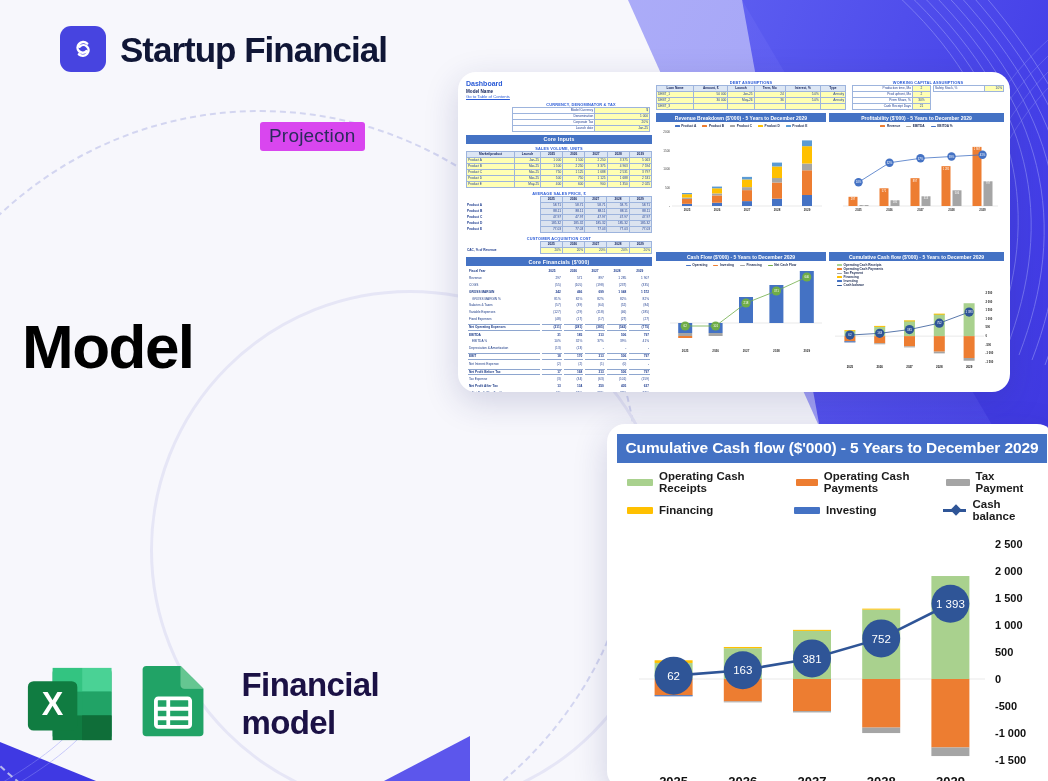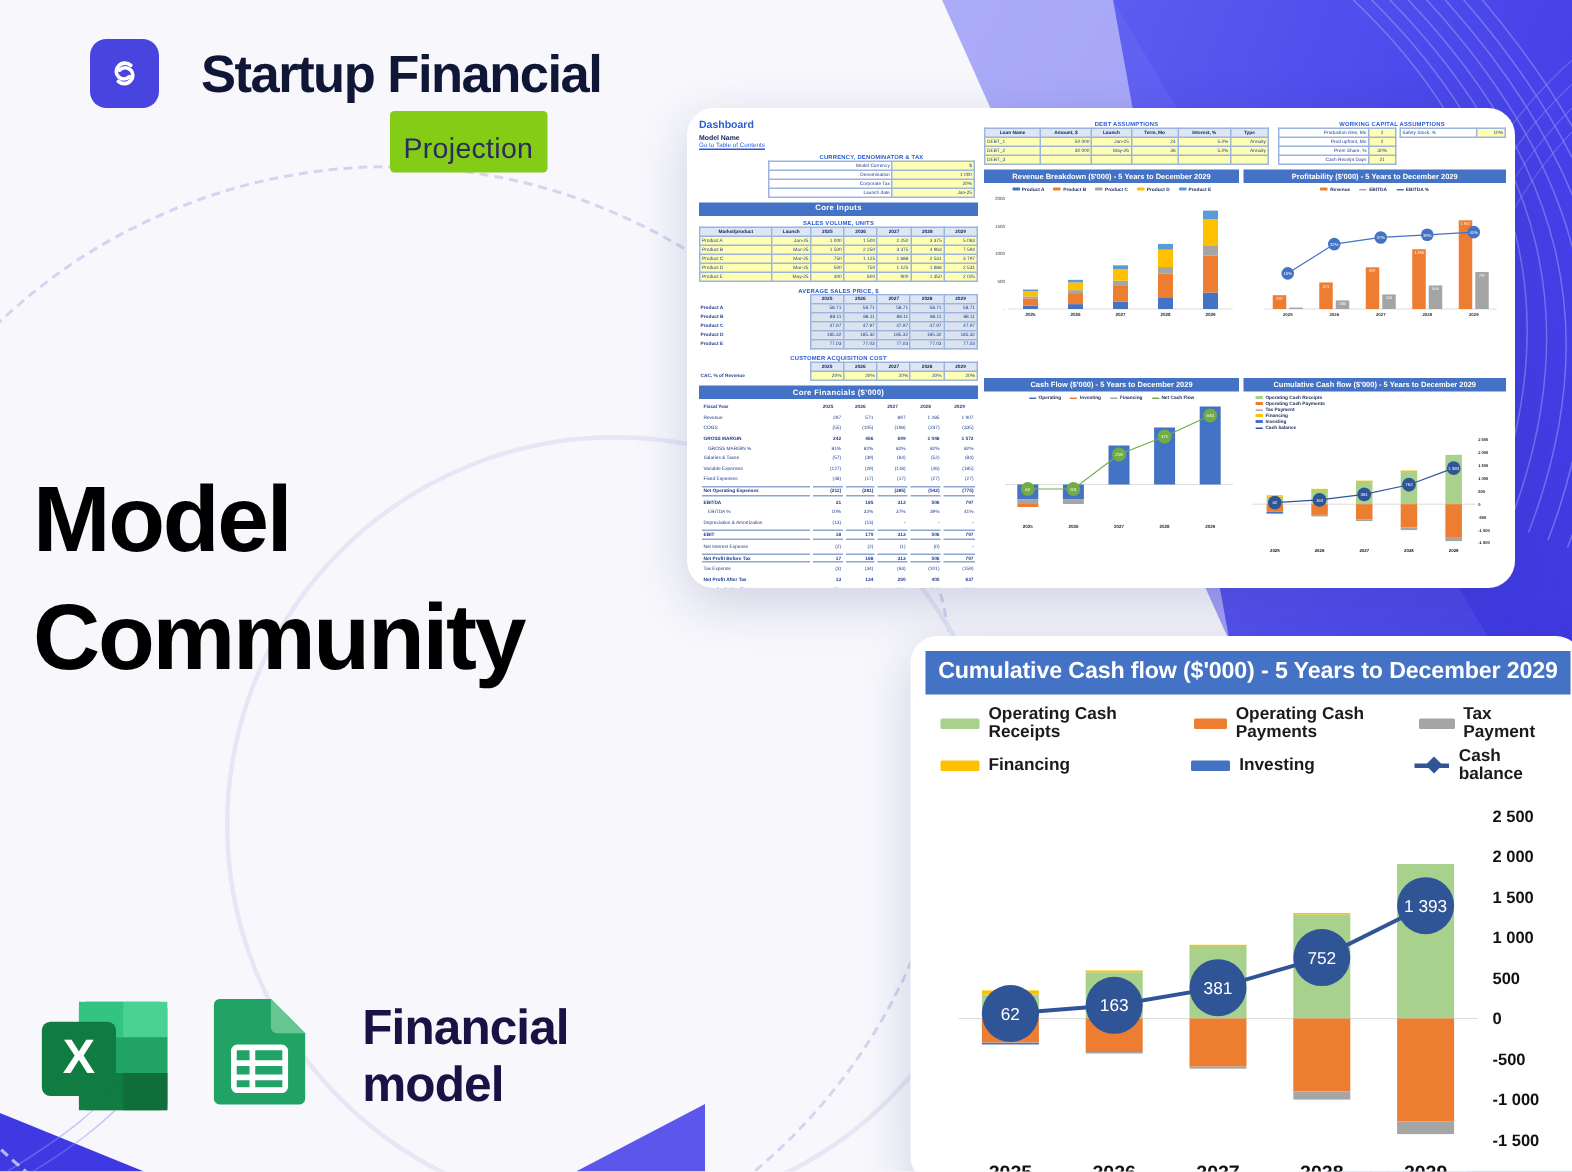--- a/index.html
+++ b/index.html
@@ -23,30 +23,30 @@
   }
   .soft-arc {
     width: 520px; height: 520px;
     left: 150px; top: 290px;
     border: 3px solid #e6e6f6;
   }
 
   
   #left-col { position: absolute; left: 0; top: 0; width: 470px; height: 781px; z-index: 3; }
 
-  #brand-row { position: absolute; left: 28px; top: 26px; display: flex; align-items: center; gap: 28px; padding-left: 32px; }
+  #brand-row { position: absolute; left: 28px; top: 26px; display: flex; align-items: center; gap: 14px; padding-left: 32px; }
   #brand-mark {
     width: 46px; height: 46px; border-radius: 11px;
     background: #4744e0; display: flex; align-items: center; justify-content: center;
   }
   #brand-text { font-size: 35px; font-weight: 700; color: #101636; letter-spacing: -1px; line-height: 1; white-space: nowrap;}
   #brand-sub-row { position: absolute; left: 260px; top: 74px; }
   #brand-sub {
-    display: inline-block; background: #84cc16; color: #2b2b5c;
-    font-size: 19px; padding: 15px 9px 4px; border-radius: 3px; letter-spacing: .2px;
+    display: inline-block; background: #d946ef; color: #2b2b5c;
+    font-size: 19px; padding: 3px 9px 4px; border-radius: 3px; letter-spacing: .2px; margin-top: 48px;
   }
 
   #headline {
     position: absolute; left: 22px; top: 307px;
     font-size: 62px; font-weight: 700; color: #000; line-height: 1.28;
     letter-spacing: -1.5px;
   }
 
   #file-row { position: absolute; left: 26px; top: 658px; display: flex; align-items: center; gap: 22px; }
   #file-label { font-size: 33px; font-weight: 700; color: #1b1145; letter-spacing: -.6px; margin-left: 8px; }
@@ -181,21 +181,20 @@
       </svg>
     </div>
     <div id="brand-text">Startup Financial</div>
   </div>
   <div id="brand-sub-row">
     <span id="brand-sub">Projection</span>
   </div>
 
   <div id="headline">
     <div>Model</div>
-    <div>Community</div>
   </div>
 
   <div id="file-row">
 
     <svg width="92" height="92" viewBox="0 0 92 92">
       <rect x="28" y="8" width="62" height="76" rx="5" fill="#21a366"></rect>
       <rect x="28" y="8" width="31" height="25" fill="#33c481"></rect>
       <rect x="59" y="8" width="31" height="25" fill="#4ad295"></rect>
       <rect x="59" y="33" width="31" height="25" fill="#21a366"></rect>
       <rect x="28" y="58" width="62" height="26" fill="#107c41"></rect>

